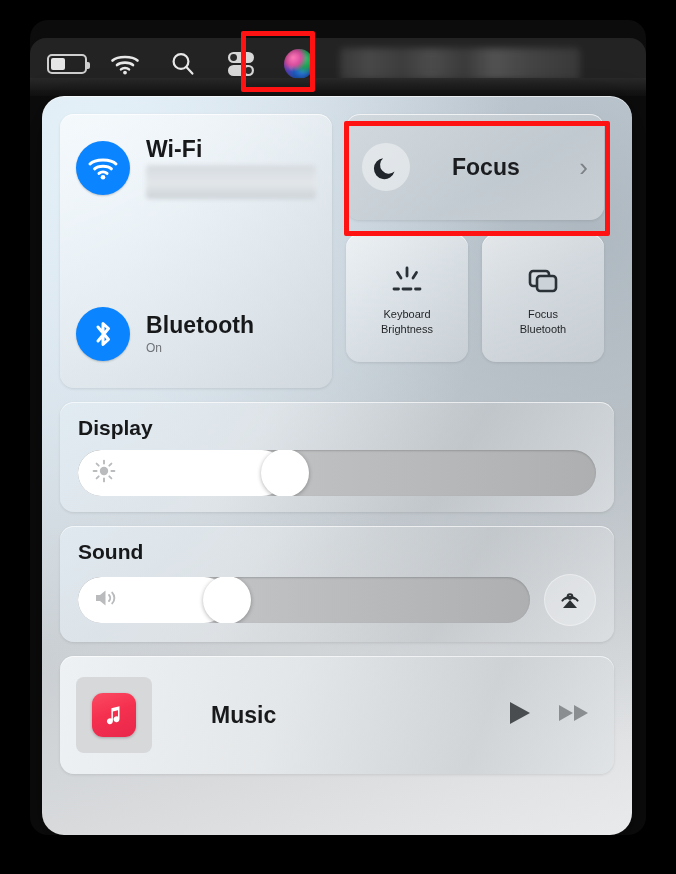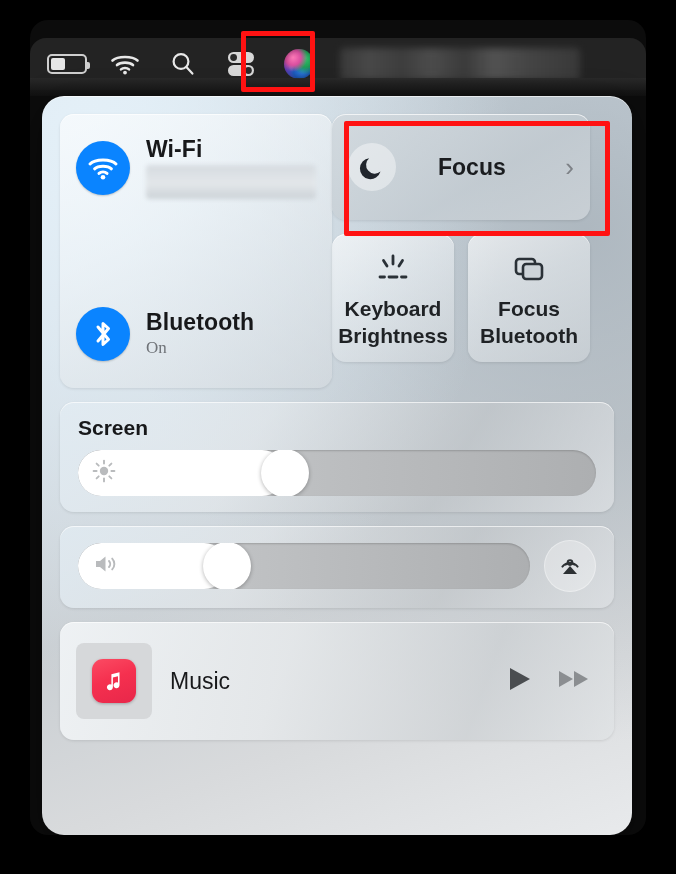--- a/index.html
+++ b/index.html
@@ -122,21 +122,21 @@
     border-radius: 22px;
     padding: 18px;
     background:
       radial-gradient(ellipse at 8% 6%, rgba(228,240,248,.98) 0%, rgba(210,224,234,0) 55%),
       radial-gradient(ellipse at 92% 18%, rgba(168,178,186,.85) 0%, rgba(190,200,208,0) 60%),
       linear-gradient(160deg, #dbe6ee 0%, #d2dce4 28%, #c9ced2 58%, #d8dadc 78%, #e8eaec 100%);
     box-shadow: 0 10px 34px rgba(0,0,0,.45), inset 0 1px 0 rgba(255,255,255,.6);
     overflow: hidden;
   }
 
-  .cc-row { display: flex; }
+  .cc-row { display: flex; gap: 14px; }
 
   
   .tile {
     border-radius: 14px;
     background: linear-gradient(155deg, rgba(255,255,255,.62) 0%, rgba(244,247,249,.5) 40%, rgba(214,219,223,.52) 100%);
     box-shadow: 0 1px 3px rgba(0,0,0,.10), inset 0 1px 0 rgba(255,255,255,.7);
     position: relative;
   }
 
   
@@ -149,21 +149,21 @@
   .conn-item { display: flex; align-items: center; gap: 16px; height: 72px; }
   .conn-circle {
     width: 54px; height: 54px; border-radius: 50%;
     background: #0a84ff;
     display: flex; align-items: center; justify-content: center;
     flex: 0 0 auto;
     box-shadow: 0 1px 2px rgba(0,0,0,.2);
   }
   .conn-text { display: flex; flex-direction: column; justify-content: center; }
   .conn-title { font-size: 23px; font-weight: 700; color: #17181a; letter-spacing: .1px; line-height: 1.12; }
-  .conn-sub { font-size: 17px; color: #6f7378; line-height: 1.2; margin-top: 2px; font-family: Liberation Serif, serif; }
+  .conn-sub { font-size: 12px; color: #6f7378; line-height: 1.2; margin-top: 2px; }
   .conn-sub.redacted {
     width: 170px; height: 34px; border-radius: 4px;
     background: linear-gradient(180deg,#d6dbe0,#e3e7ea 55%,#ccd2d7);
     filter: blur(2.2px);
     margin-top: 3px;
   }
 
   
   .right-col { display: flex; flex-direction: column; gap: 14px; width: 258px; }
   .focus-tile {
@@ -182,21 +182,21 @@
   .chev { color: #7d8186; font-size: 26px; font-weight: 300; line-height: 1; }
 
   .small-tiles { display: flex; gap: 14px; }
   .sq-tile {
     width: 122px; height: 128px;
     display: flex; flex-direction: column;
     align-items: center; justify-content: center;
     gap: 8px;
     text-align: center;
   }
-  .sq-tile .lbl { font-size: 21px; color: #1f2225; line-height: 1.2; font-weight: 700; }
+  .sq-tile .lbl { font-size: 11px; color: #1f2225; line-height: 1.2; font-weight: 400; }
   .sq-ico { height: 40px; display: flex; align-items: flex-end; justify-content: center; }
 
   
   .slider-card {
     margin-top: 14px;
     width: 554px;
     padding: 14px 18px 16px 18px;
     border-radius: 14px;
     background: linear-gradient(120deg, rgba(226,236,243,.78) 0%, rgba(230,234,237,.62) 35%, rgba(196,200,203,.6) 70%, rgba(224,227,230,.7) 100%);
     box-shadow: 0 1px 3px rgba(0,0,0,.10), inset 0 1px 0 rgba(255,255,255,.65);
@@ -253,21 +253,21 @@
     display: flex; align-items: center; justify-content: center;
     flex: 0 0 auto;
   }
   .music-appicon {
     width: 44px; height: 44px;
     border-radius: 11px;
     background: linear-gradient(160deg,#fb4b63 0%, #f5304f 45%, #e8274a 100%);
     display: flex; align-items: center; justify-content: center;
     box-shadow: 0 1px 3px rgba(0,0,0,.25);
   }
-  .music-name { font-size: 23px; font-weight: 400; color: #18191b; flex: 1; }
+  .music-name { font-size: 23px; font-weight: 700; color: #18191b; flex: 1; margin-left: 41px; }
   .media-btns { display: flex; align-items: center; gap: 22px; }
 </style>
 </head>
 <body>
 
 <div id="screen">
 
   <div class="desktop-frame"></div>
 
   <div class="menubar">
@@ -395,21 +395,21 @@
               </svg>
             </span>
             <div class="lbl">Focus</div>
             <div class="lbl" style="margin-top:-6px">Bluetooth</div>
           </div>
         </div>
       </div>
     </div>
 
     <div class="slider-card">
-      <div class="slider-title">Screen</div>
+      <div class="slider-title">Display</div>
       <div class="slider-row">
         <div class="slider-track">
           <div class="slider-fill" id="display-fill" style="width: 40%;">
             <span>
               <svg width="24" height="24" viewBox="0 0 24 24">
                 <circle cx="12" cy="12" r="4.2" fill="#b9bbbd"></circle>
                 <g stroke="#b9bbbd" stroke-width="1.9" stroke-linecap="round">
                   <line x1="12" y1="1.6" x2="12" y2="4.6"></line>
                   <line x1="12" y1="19.4" x2="12" y2="22.4"></line>
                   <line x1="1.6" y1="12" x2="4.6" y2="12"></line>
@@ -421,20 +421,21 @@
                 </g>
               </svg>
             </span>
           </div>
           <div class="slider-knob" id="display-knob" style="left: 40%;"></div>
         </div>
       </div>
     </div>
 
     <div class="slider-card">
+      <div class="slider-title">Sound</div>
       <div class="slider-row">
         <div class="slider-track">
           <div class="slider-fill" id="sound-fill" style="width: 33%;">
             <span>
               <svg width="28" height="24" viewBox="0 0 28 24">
                 <path d="M4 9 H8 L13.5 4.6 V19.4 L8 15 H4 Z" fill="#b9bbbd"></path>
                 <g fill="none" stroke="#b9bbbd" stroke-width="1.9" stroke-linecap="round">
                   <path d="M17 9 A4.4 4.4 0 0 1 17 15"></path>
                   <path d="M20.2 6.6 A7.8 7.8 0 0 1 20.2 17.4"></path>
                 </g>

